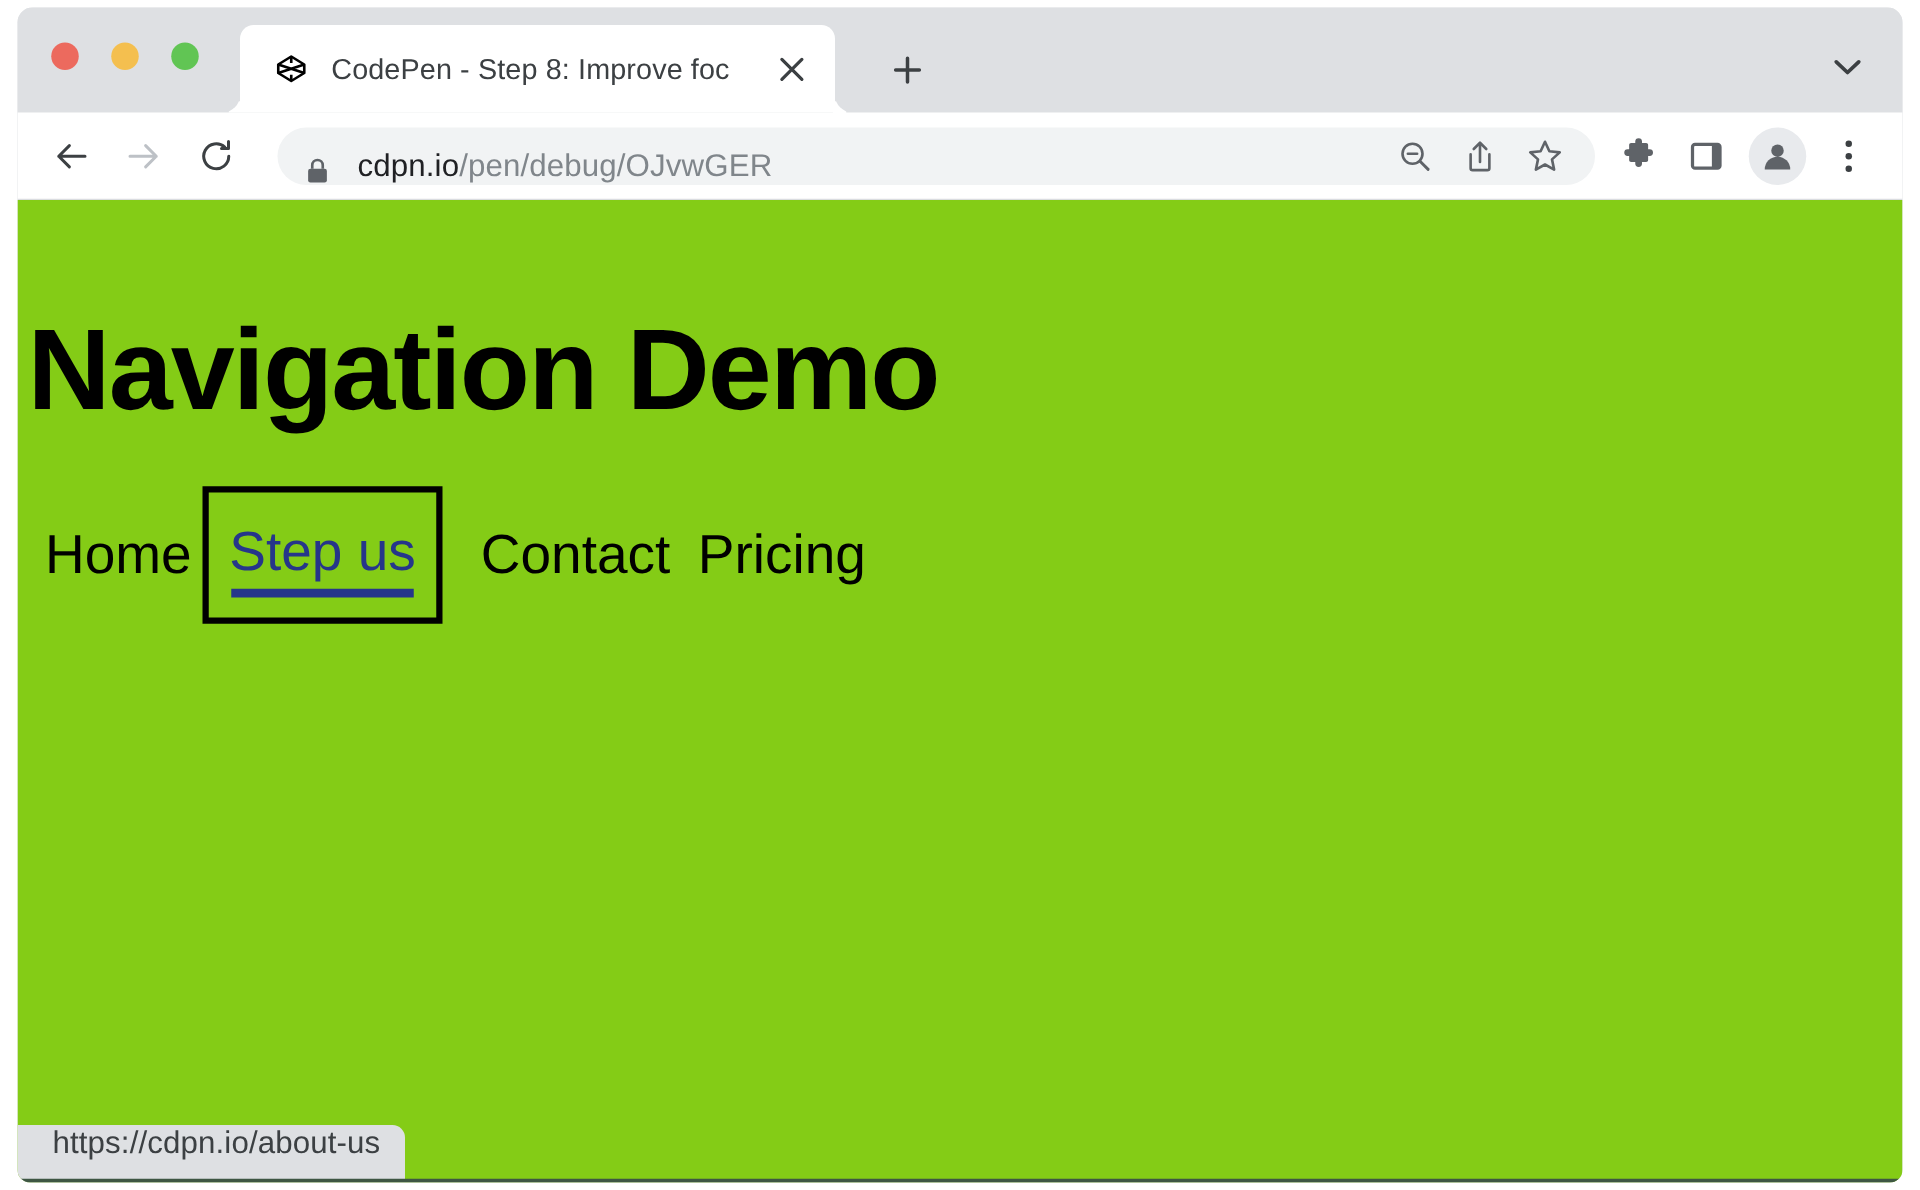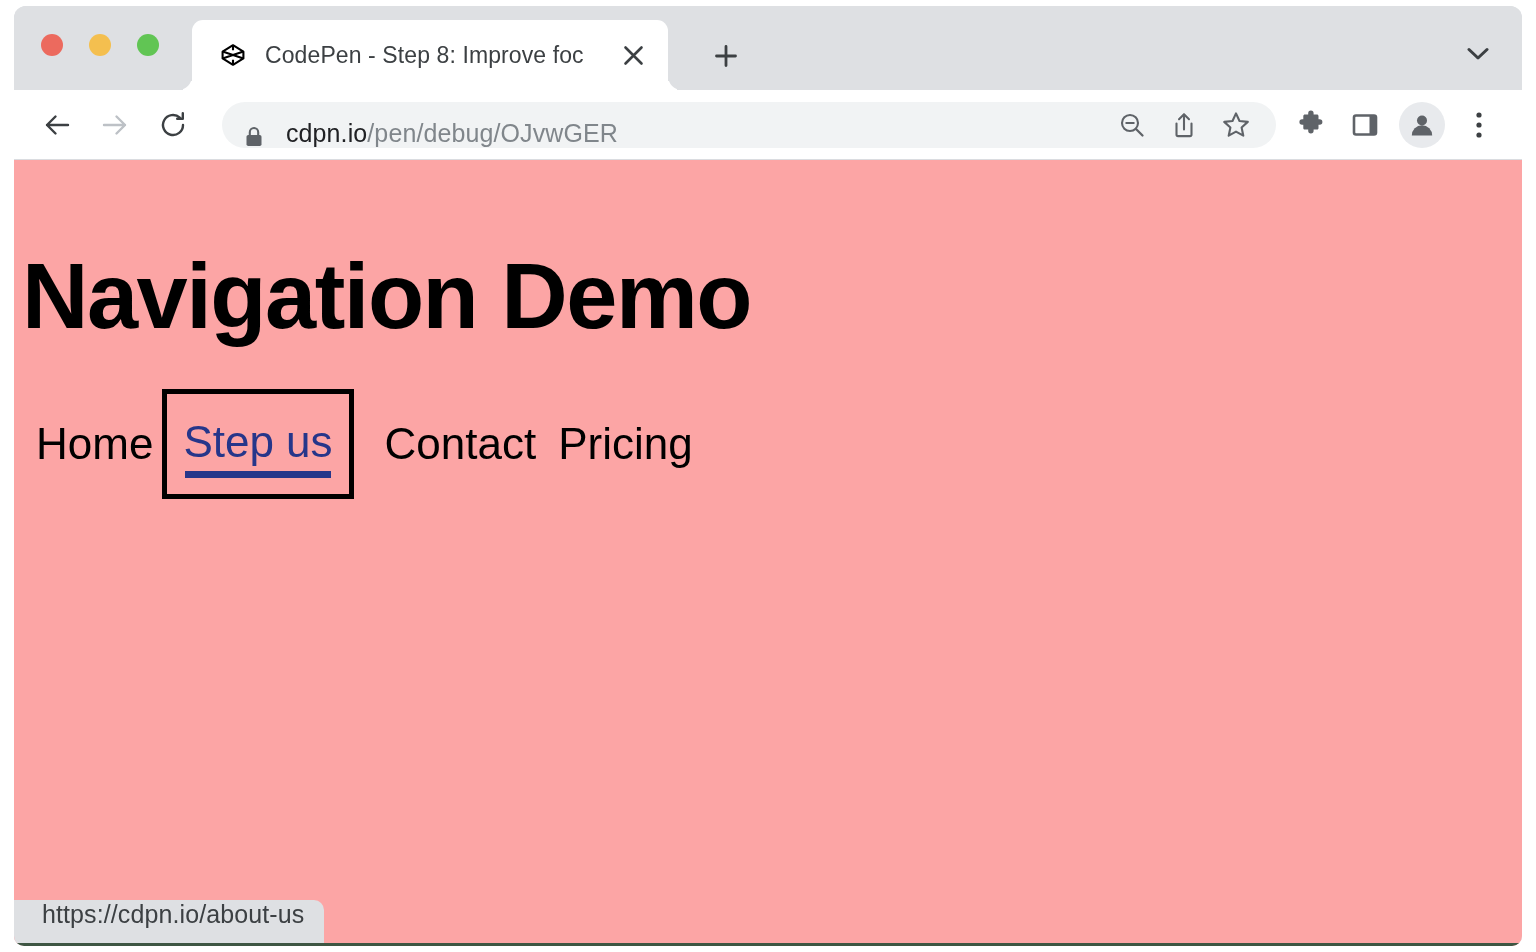--- a/index.html
+++ b/index.html
@@ -197,21 +197,21 @@
     border-radius: 50%;
     background: #e8eaed;
     display: flex; align-items: center; justify-content: center;
     margin: 0 7px;
   }
 
   
   #page {
     position: relative;
     height: 786px;
-    background: #fca5a5;
+    background: #84cc16;
     overflow: hidden;
   }
 
   #page-heading {
     position: absolute;
     left: 8px;
     top: 84px;
     font-size: 92px;
     font-weight: bold;
     color: #000000;

